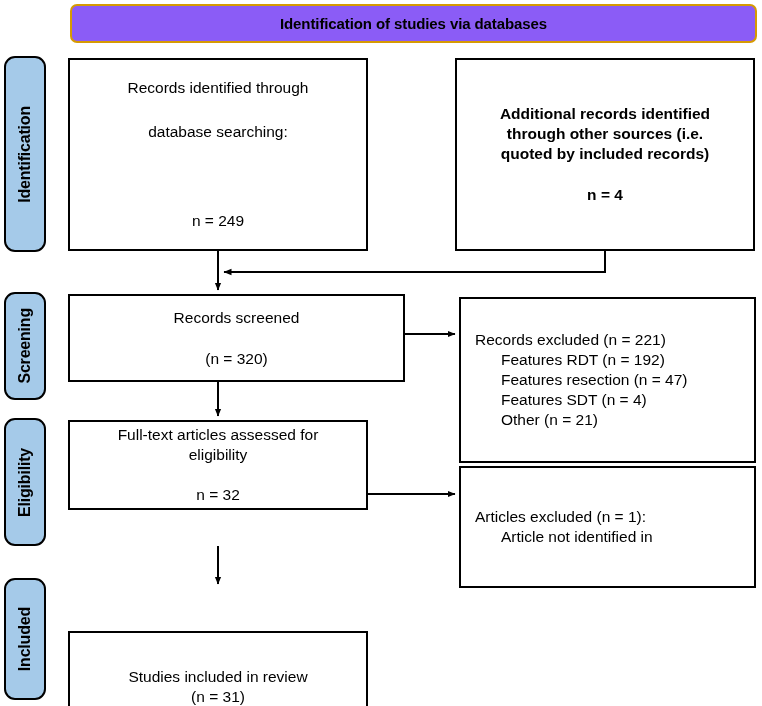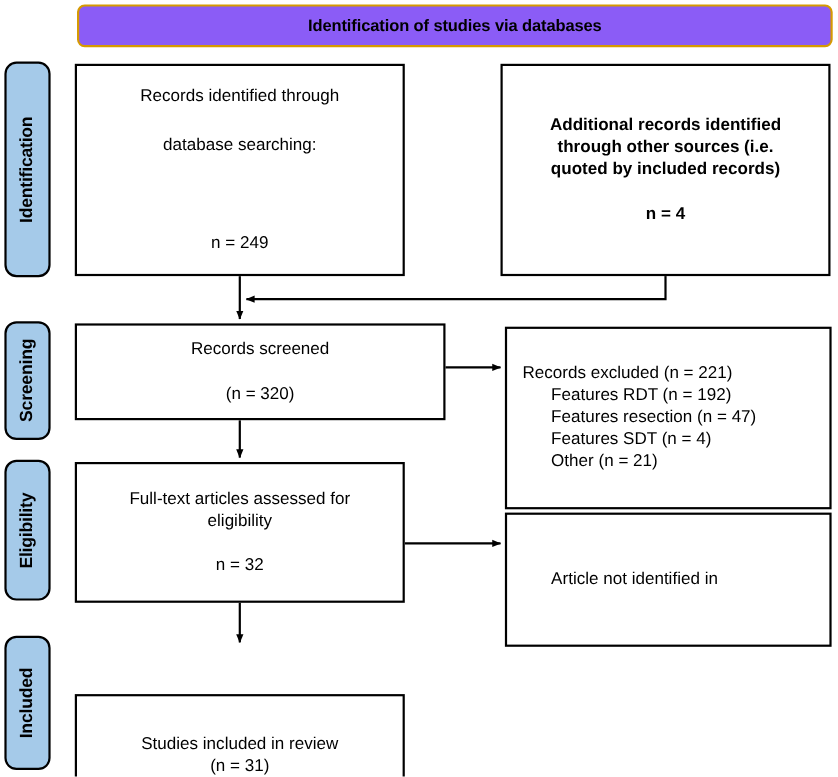--- a/index.html
+++ b/index.html
@@ -85,21 +85,21 @@
 
   .box .line { white-space: pre; }
   .box .gap  { height: 21px; }
   .box .indent { padding-left: 26px; }
 
   
   .box-db       { left: 68px;  top: 58px;  width: 300px; height: 193px; gap: 24px; }
   .box-other    { left: 455px; top: 58px;  width: 300px; height: 193px; font-weight: bold; }
   .box-screened { left: 68px;  top: 294px; width: 337px; height: 88px; }
   .box-excluded { left: 459px; top: 297px; width: 297px; height: 166px; }
-  .box-fulltext { left: 68px;  top: 420px; width: 300px; height: 128px; }
+  .box-fulltext { left: 68px;  top: 420px; width: 300px; height: 90px; }
   .box-artexcl  { left: 459px; top: 466px; width: 297px; height: 122px; }
   .box-included { left: 68px;  top: 588px; width: 300px; height: 112px; margin-top: 43px; }
 
   
   #connectors {
     position: absolute;
     left: 0; top: 0;
     width: 762px;
     height: 706px;
     pointer-events: none;
@@ -177,20 +177,21 @@
   </div>
 
   <div class="box center box-fulltext">
     <div class="line">Full-text articles assessed for</div>
     <div class="line">eligibility</div>
     <div class="gap"></div>
     <div class="line">n = 32</div>
   </div>
 
   <div class="box left box-artexcl">
+    <div class="line">Articles excluded (n = 1):</div>
     <div class="line indent">Article not identified in</div>
   </div>
 
   <div class="box center box-included">
     <div class="line">Studies included in review</div>
     <div class="line">(n = 31)</div>
   </div>
 
 </div>
 

